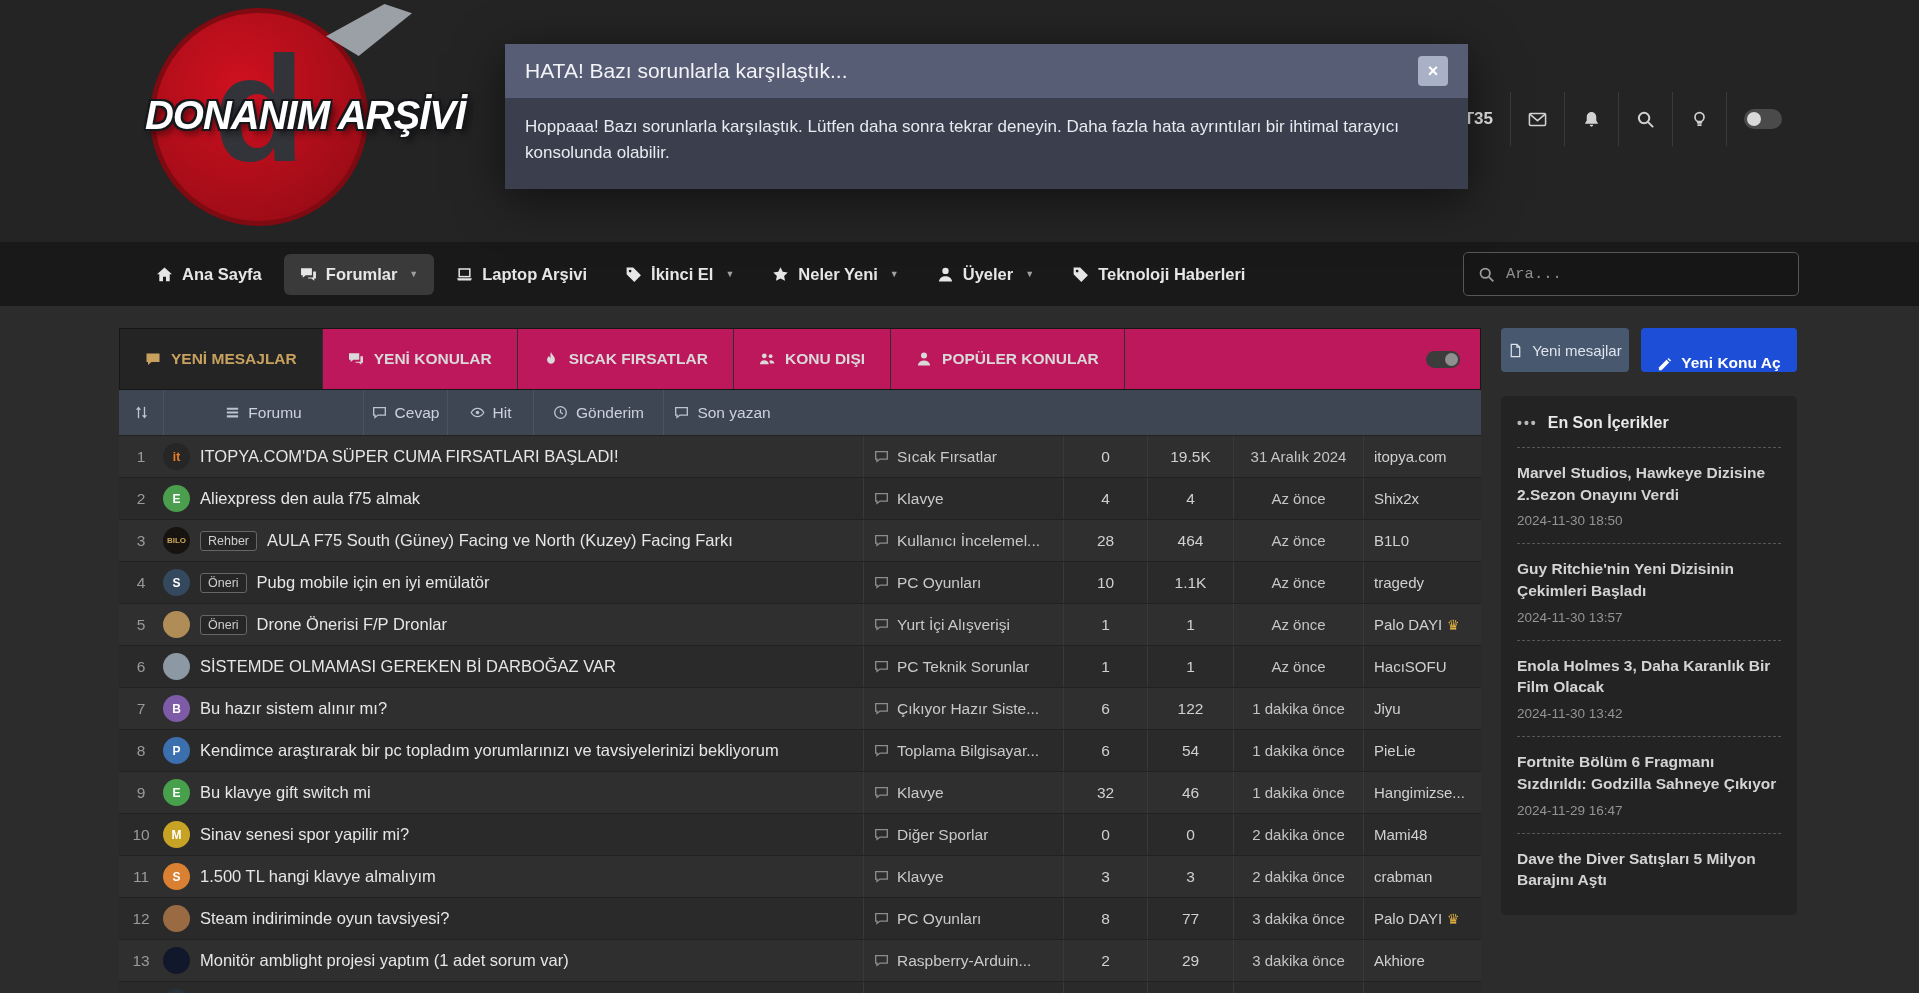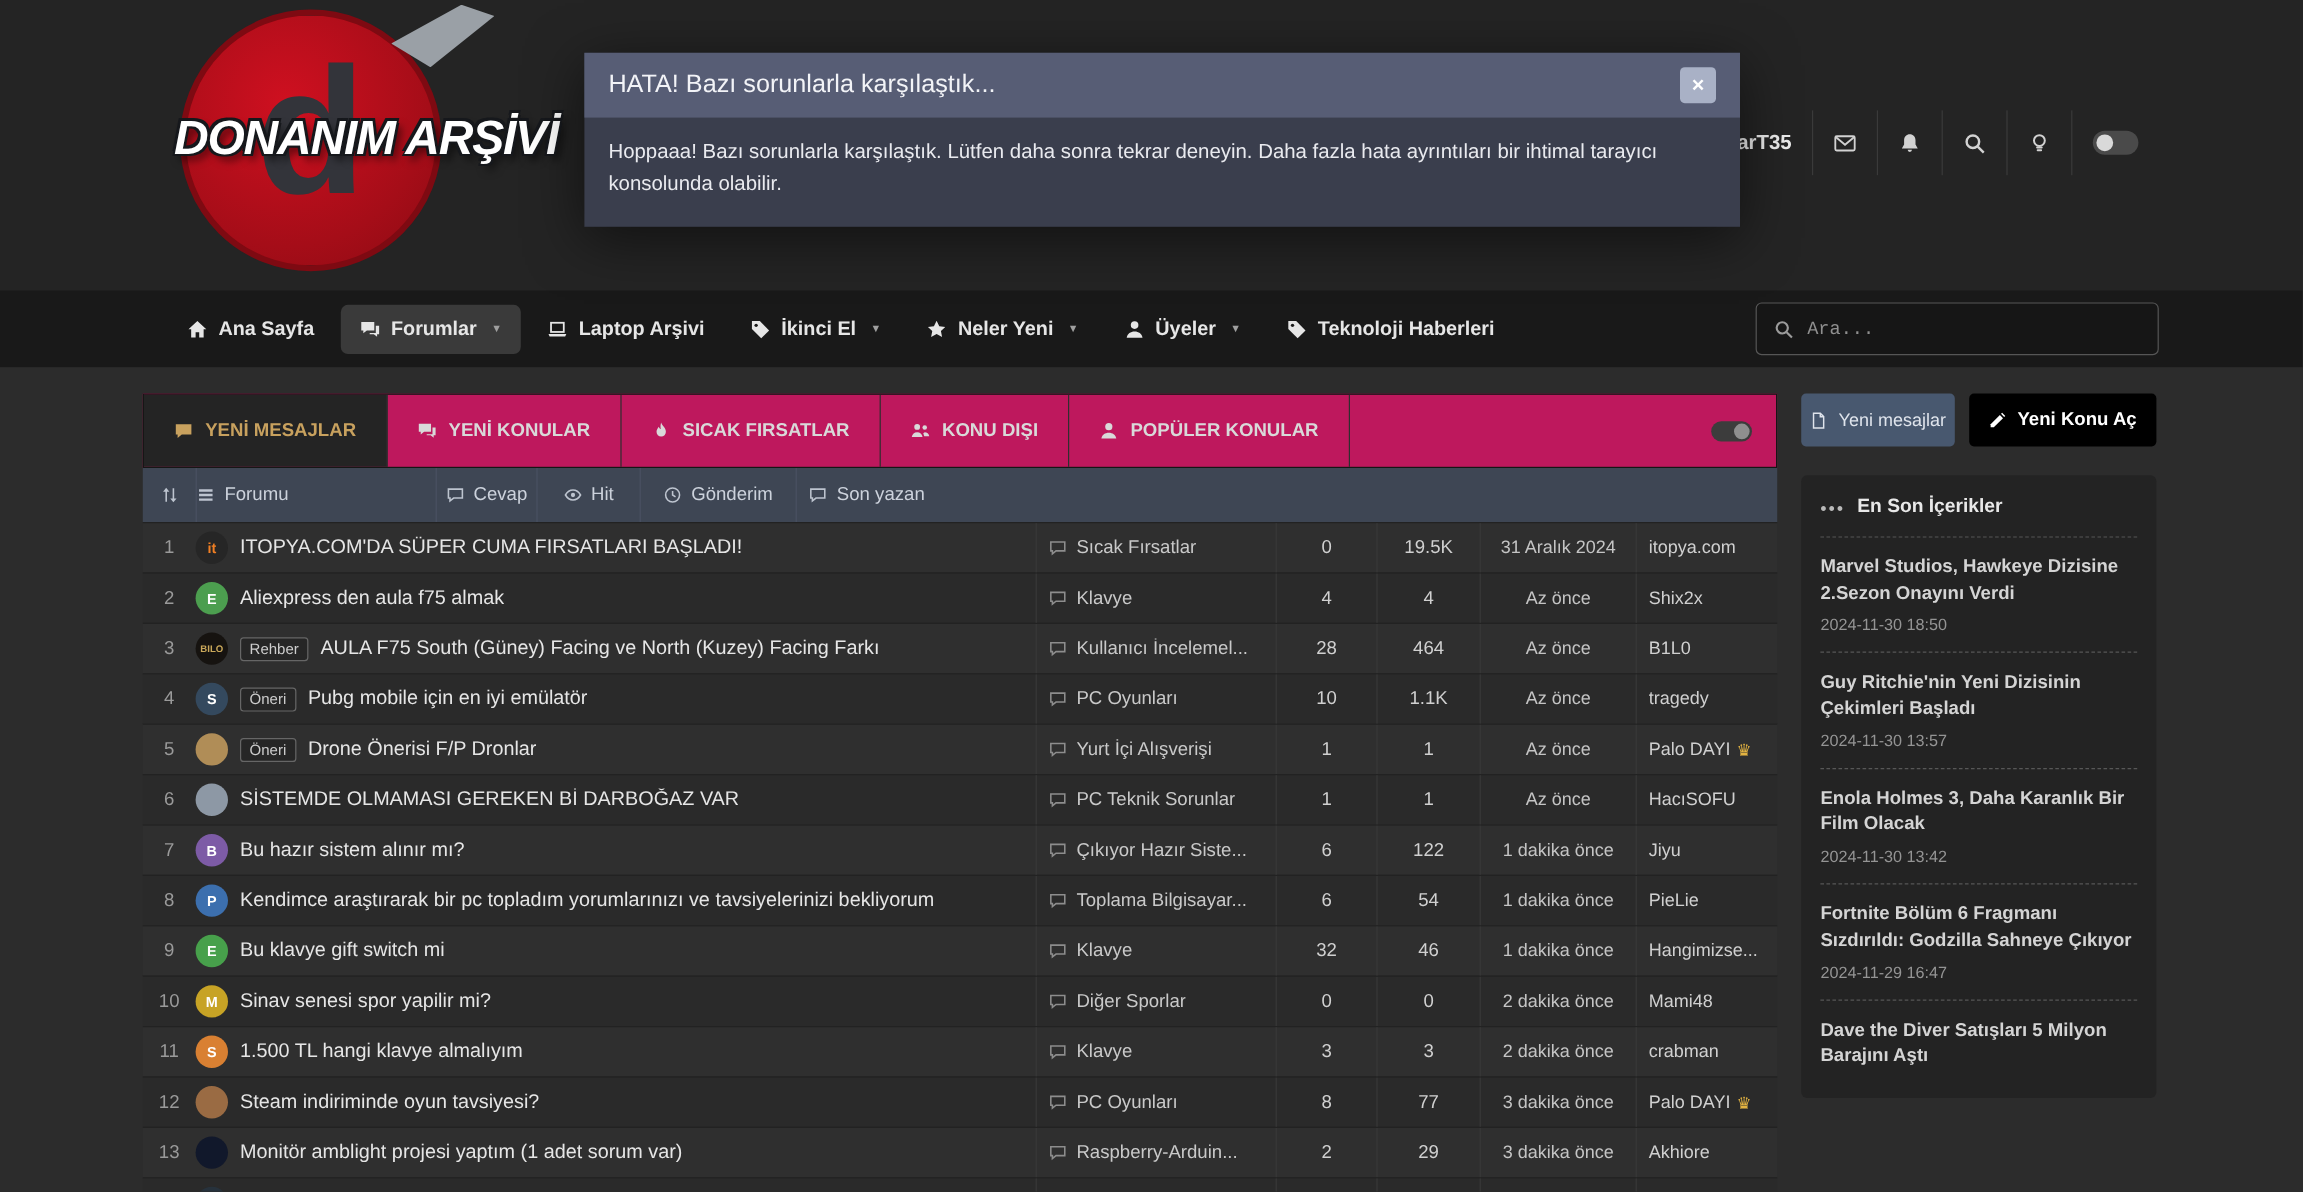--- a/index.html
+++ b/index.html
@@ -59,21 +59,21 @@
   .tab-strip-end { margin-left:auto; display:flex; align-items:center; padding-right:20px; }
   .mini-toggle { width:34px; height:17px; border-radius:9px; background:#3c3c3c; position:relative; display:inline-block; }
   .mini-toggle::after { content:""; position:absolute; right:2px; top:2px; width:13px; height:13px; border-radius:50%; background:#8f8f8f; }
 
   
   .thead { height:45px; background:#3e4654; display:flex; align-items:stretch; color:#ccd2dc; font-size:15.5px; }
   .th-cell { display:flex; align-items:center; gap:8px; }
   .th-ic { width:15px; height:15px; color:#bdc4cf; }
   .col-sort { width:44px; justify-content:center; }
   .th-konu { flex:1; padding-left:10px; }
-  .col-forum { width:200px; border-left:1px solid #4a5263; }
+  .col-forum { width:200px; justify-content:center; border-left:1px solid #4a5263; }
   .col-cevap { width:84px; justify-content:center; border-left:1px solid #4a5263; }
   .col-hit { width:86px; justify-content:center; border-left:1px solid #4a5263; }
   .col-gonderim { width:130px; justify-content:center; border-left:1px solid #4a5263; }
   .col-sonyazan { width:118px; justify-content:center; border-left:1px solid #4a5263; }
 
   .trow { height:42px; display:flex; align-items:stretch; border-top:1px solid #222; background:#2f2f2f; }
   .tbody .trow:nth-of-type(even) { background:#2a2a2a; }
   .cell-num { width:44px; display:flex; align-items:center; justify-content:center; color:#9a9a9a; font-size:15.5px; }
   .cell-title { flex:1; display:flex; align-items:center; gap:10px; padding-right:10px; min-width:0; }
   .avatar { width:27px; height:27px; border-radius:50%; flex:0 0 27px; display:inline-flex; align-items:center;
@@ -88,30 +88,30 @@
   .cell-gonderim { width:130px; display:flex; align-items:center; justify-content:center; border-left:1px solid #393939; color:#c4c4c4; font-size:15px; white-space:nowrap; }
   .cell-sonyazan { width:118px; display:flex; align-items:center; padding-left:10px; border-left:1px solid #393939; color:#d0d0d0; font-size:15px; white-space:nowrap; overflow:hidden; }
   .crown { color:#e3b341; font-size:14px; margin-left:5px; }
 
   
   .sidebar-buttons { display:flex; gap:12px; }
   .btn { height:44px; border:none; border-radius:4px; display:flex; align-items:center; justify-content:center; gap:9px;
       font-size:15px; font-family:inherit; }
   .btn-ic { width:15px; height:15px; }
   .btn-new-messages { flex:1 1 45%; background:#48586f; color:#dfe4ec; }
-  .btn-new-topic { flex:1 1 55%; background:#000000; color:#fff; font-weight:bold; font-size:15.5px; }
+  .btn-new-topic { flex:1 1 55%; background:#1d4ed8; color:#fff; font-weight:bold; font-size:15.5px;align-items:flex-end; }
   .latest-panel { margin-top:24px; background:#232323; border-radius:5px; padding:18px 16px 16px; }
   .latest-header { display:flex; align-items:center; gap:10px; font-size:16px; font-weight:bold; color:#e8e8e8; }
   .latest-dots { color:#b9b9b9; letter-spacing:2px; font-size:14px; }
   .latest-sep { border-top:1px dashed #575757; margin:15px 0 14px; }
   .latest-title { font-size:15.5px; font-weight:bold; color:#d4d4d4; line-height:1.4; }
   .latest-date { font-size:13.5px; color:#949494; margin-top:8px; }
 
   
-  .modal { position:absolute; left:487px; top:44px; width:963px; background:#3a3e4d; box-shadow:0 10px 45px rgba(0,0,0,.55); z-index:20; }
+  .modal { position:absolute; left:505px; top:44px; width:963px; background:#3a3e4d; box-shadow:0 10px 45px rgba(0,0,0,.55); z-index:20; }
   .modal-header { height:54px; background:#575d75; display:flex; align-items:center; padding:0 20px; }
   .modal-title { font-size:21px; color:#f2f3f7; flex:1; }
   .modal-close { width:30px; height:30px; border-radius:4px; background:#a9b1c6; color:#fff; font-size:18px; font-weight:bold;
       display:flex; align-items:center; justify-content:center; }
   .modal-body { padding:16px 20px 24px; font-size:17px; line-height:1.5; color:#e9eaef; }
 </style>
 </head>
 <body>
 
 <header class="site-header" data-interactable="false">

